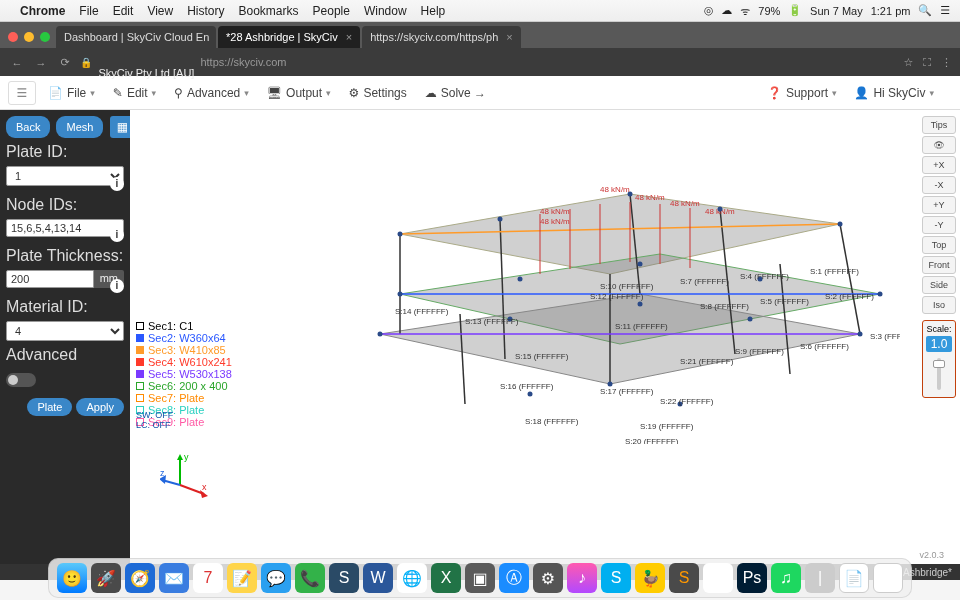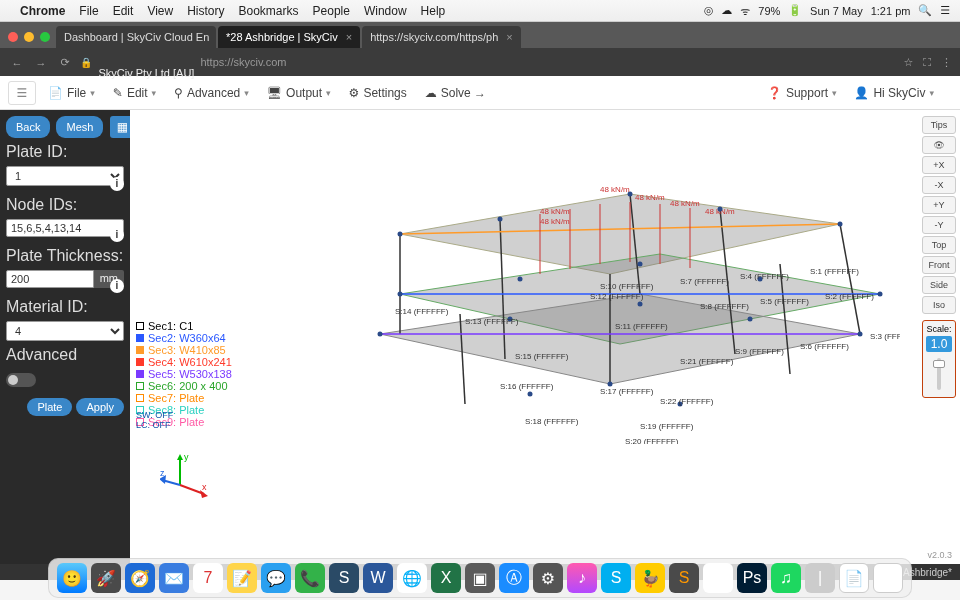--- a/index.html
+++ b/index.html
@@ -58,21 +58,21 @@
 .legend { position:absolute; left:6px; top:210px; font-size:11px; line-height:12px;}
 .legend div{display:flex;align-items:center;gap:4px;}
 .legend .sw{width:8px;height:8px;display:inline-block;}
 .status-text{position:absolute;left:6px;top:300px;font-size:9px;color:#15a;}
 .axis{position:absolute;left:30px;bottom:60px;}
 .logo{position:absolute;left:10px;bottom:8px;display:flex;align-items:center;gap:6px;}
 .logo .cloud{width:30px;height:22px;background:#2a4a66;border-radius:50% 50% 40% 40%;position:relative;}
 .logo .cloud::before{content:"S";position:absolute;left:8px;top:2px;color:#fff;font-weight:bold;font-size:14px;}
 .logo .txt{font-size:16px;font-weight:600;color:#2a4a66;}
 .logo .sub{font-size:6px;color:#2a4a66;letter-spacing:0.5px;}
-.version{position:absolute;right:8px;bottom:4px;font-size:9px;color:#999;}
+.version{position:absolute;right:16px;bottom:4px;font-size:9px;color:#999;}
 
 
 .viewbtns{position:absolute;right:4px;top:6px;width:34px;display:flex;flex-direction:column;gap:2px;}
 .viewbtns .vb{background:#f4f4f4;border:1px solid #ccc;border-radius:3px;font-size:9px;text-align:center;padding:3px 0;color:#444;cursor:pointer;}
 .scale-box{background:#f4f4f4;border:1px solid #c2410c;border-radius:3px;font-size:9px;text-align:center;padding:3px 0;margin-top:4px;}
 .scale-val{background:#39d;color:#fff;font-size:12px;padding:1px 0;border-radius:2px;margin:2px 3px;}
 .slider{height:40px;display:flex;justify-content:center;align-items:flex-start;padding-top:4px;}
 .slider .track{width:4px;height:32px;background:#ccc;border-radius:2px;position:relative;}
 .slider .thumb{width:12px;height:8px;background:#fff;border:1px solid #999;border-radius:2px;position:absolute;left:-4px;top:2px;}
 

